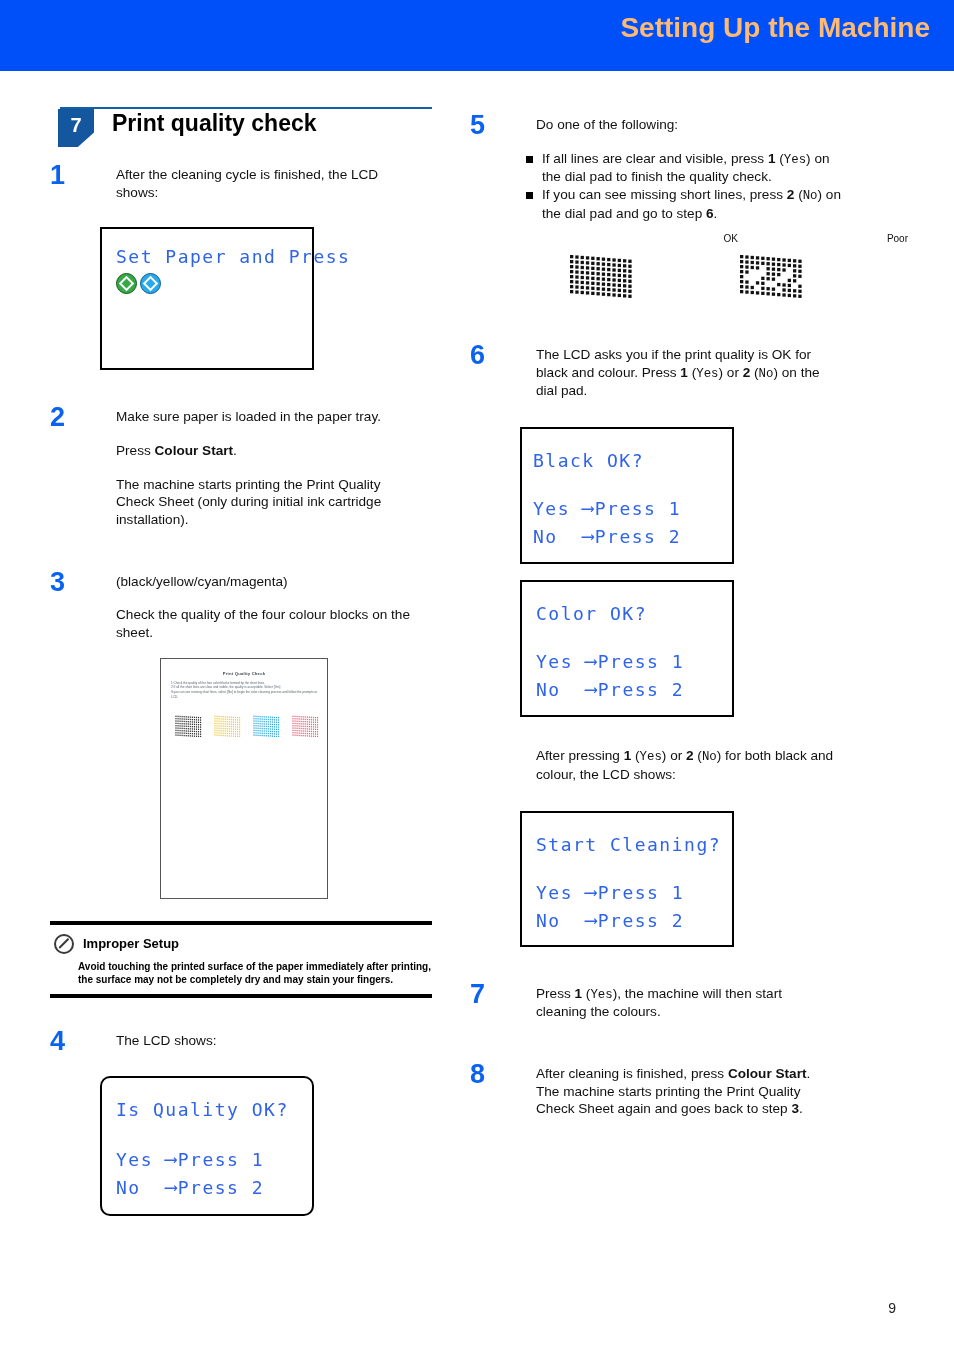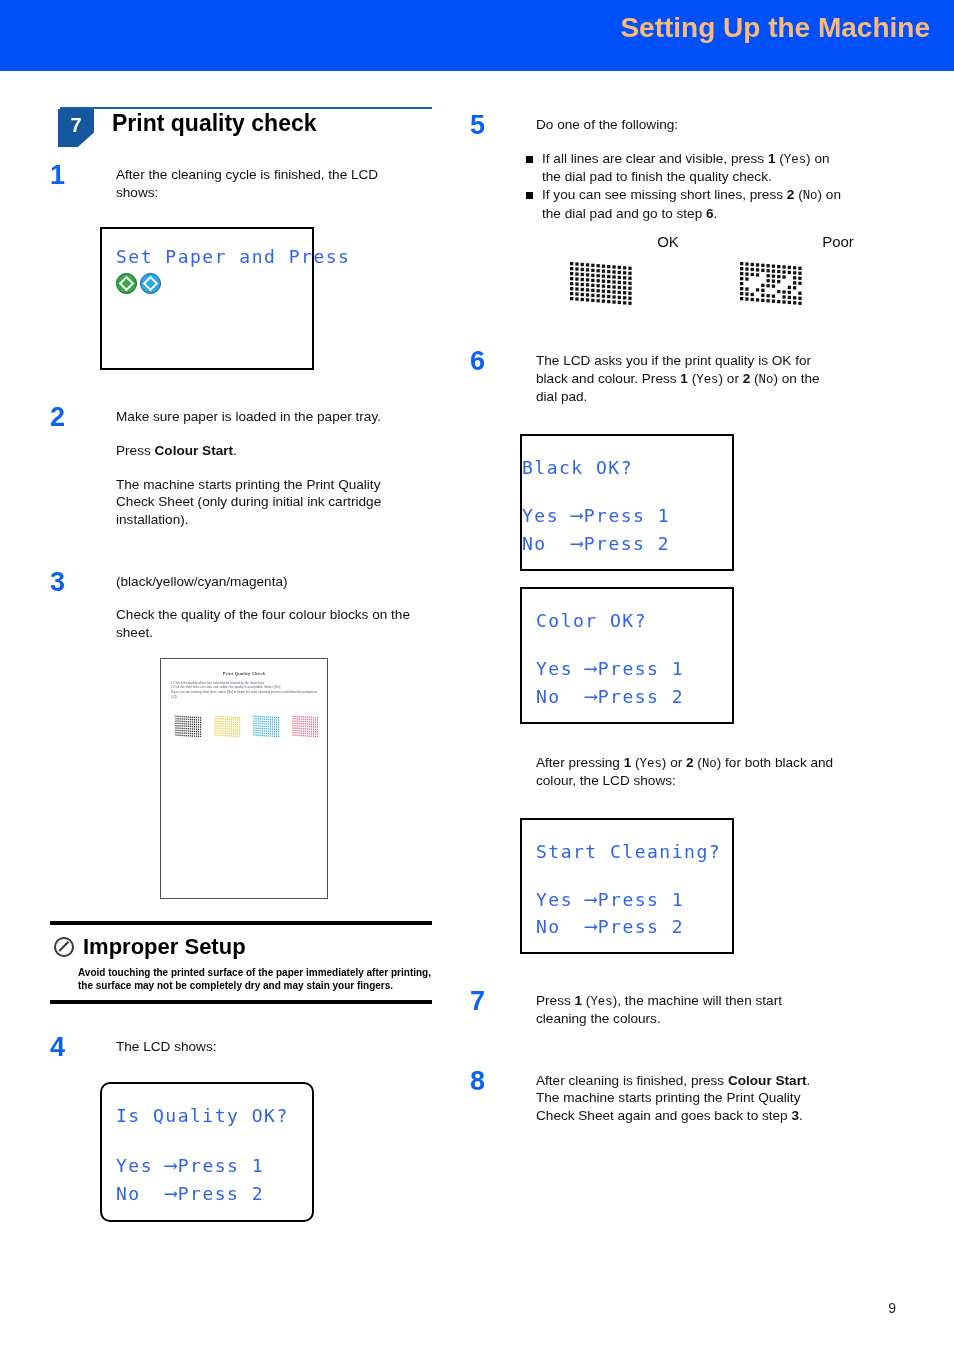--- a/index.html
+++ b/index.html
@@ -153,37 +153,37 @@
     position: relative; flex: none;
   }
   .prohibit-icon::after {
     content: "";
     position: absolute; left: 50%; top: 1.2px;
     width: 2.4px; height: 13px;
     background: #3a3a3a;
     transform: translateX(-50%) rotate(45deg);
     transform-origin: center;
   }
-  .note-title { font-size: 22px; font-weight: bold; }
+  .note-title { font-size: 13px; font-weight: bold; }
   .note-text {
     margin-left: 28px;
     font-size: 10px; font-weight: bold;
     line-height: 1.33;
   }
 
   
   .sample-row {
     display: flex;
     margin: 10px 0 0 48px;
     width: 340px;
   }
   .sample-cell { width: 190px; }
   .sample-label {
-    font-size: 15px;
-    text-align: center;
+    font-size: 10px;
+    text-align: right;
     padding-left: 30px;
   }
   .sample-art { margin-top: 8px; }
 
   
   .sheet-wrap { margin: 12px 0 0 110px; }
   .sheet {
     width: 168px; height: 241px;
     border: 1px solid #555555;
     background: #ffffff;
@@ -993,21 +993,21 @@
   </div>
 
   <div class="gap-md"></div>
 
   <div class="step">
     <div class="step-num">6</div>
     <div class="step-body">
       <p><span>The LCD asks you if the print quality is OK for black and colour. Press </span><b>1</b><span> (</span><span class="mono">Yes</span><span>) or </span><b>2</b><span> (</span><span class="mono">No</span><span>) on the dial pad.</span></p>
 
       <div style="height:12px"></div>
-      <div class="lcd" style="width:214px;height:137px;padding:18px 0 0 0;">
+      <div class="lcd" style="width:214px;height:137px;padding:18px 0 0 11px;">
         <div class="lcd-text">Black OK?</div>
         <div style="height:20px"></div>
         <div class="lcd-text"><span>Yes</span><span> </span><span class="lcd-arrow">⟶</span><span>Press 1</span></div>
         <div class="lcd-text"><span>No</span><span>  </span><span class="lcd-arrow">⟶</span><span>Press 2</span></div>
       </div>
 
       <div style="height:16px"></div>
       <div class="lcd" style="width:214px;height:137px;padding:18px 0 0 14px;">
         <div class="lcd-text">Color OK?</div>
         <div style="height:20px"></div>

